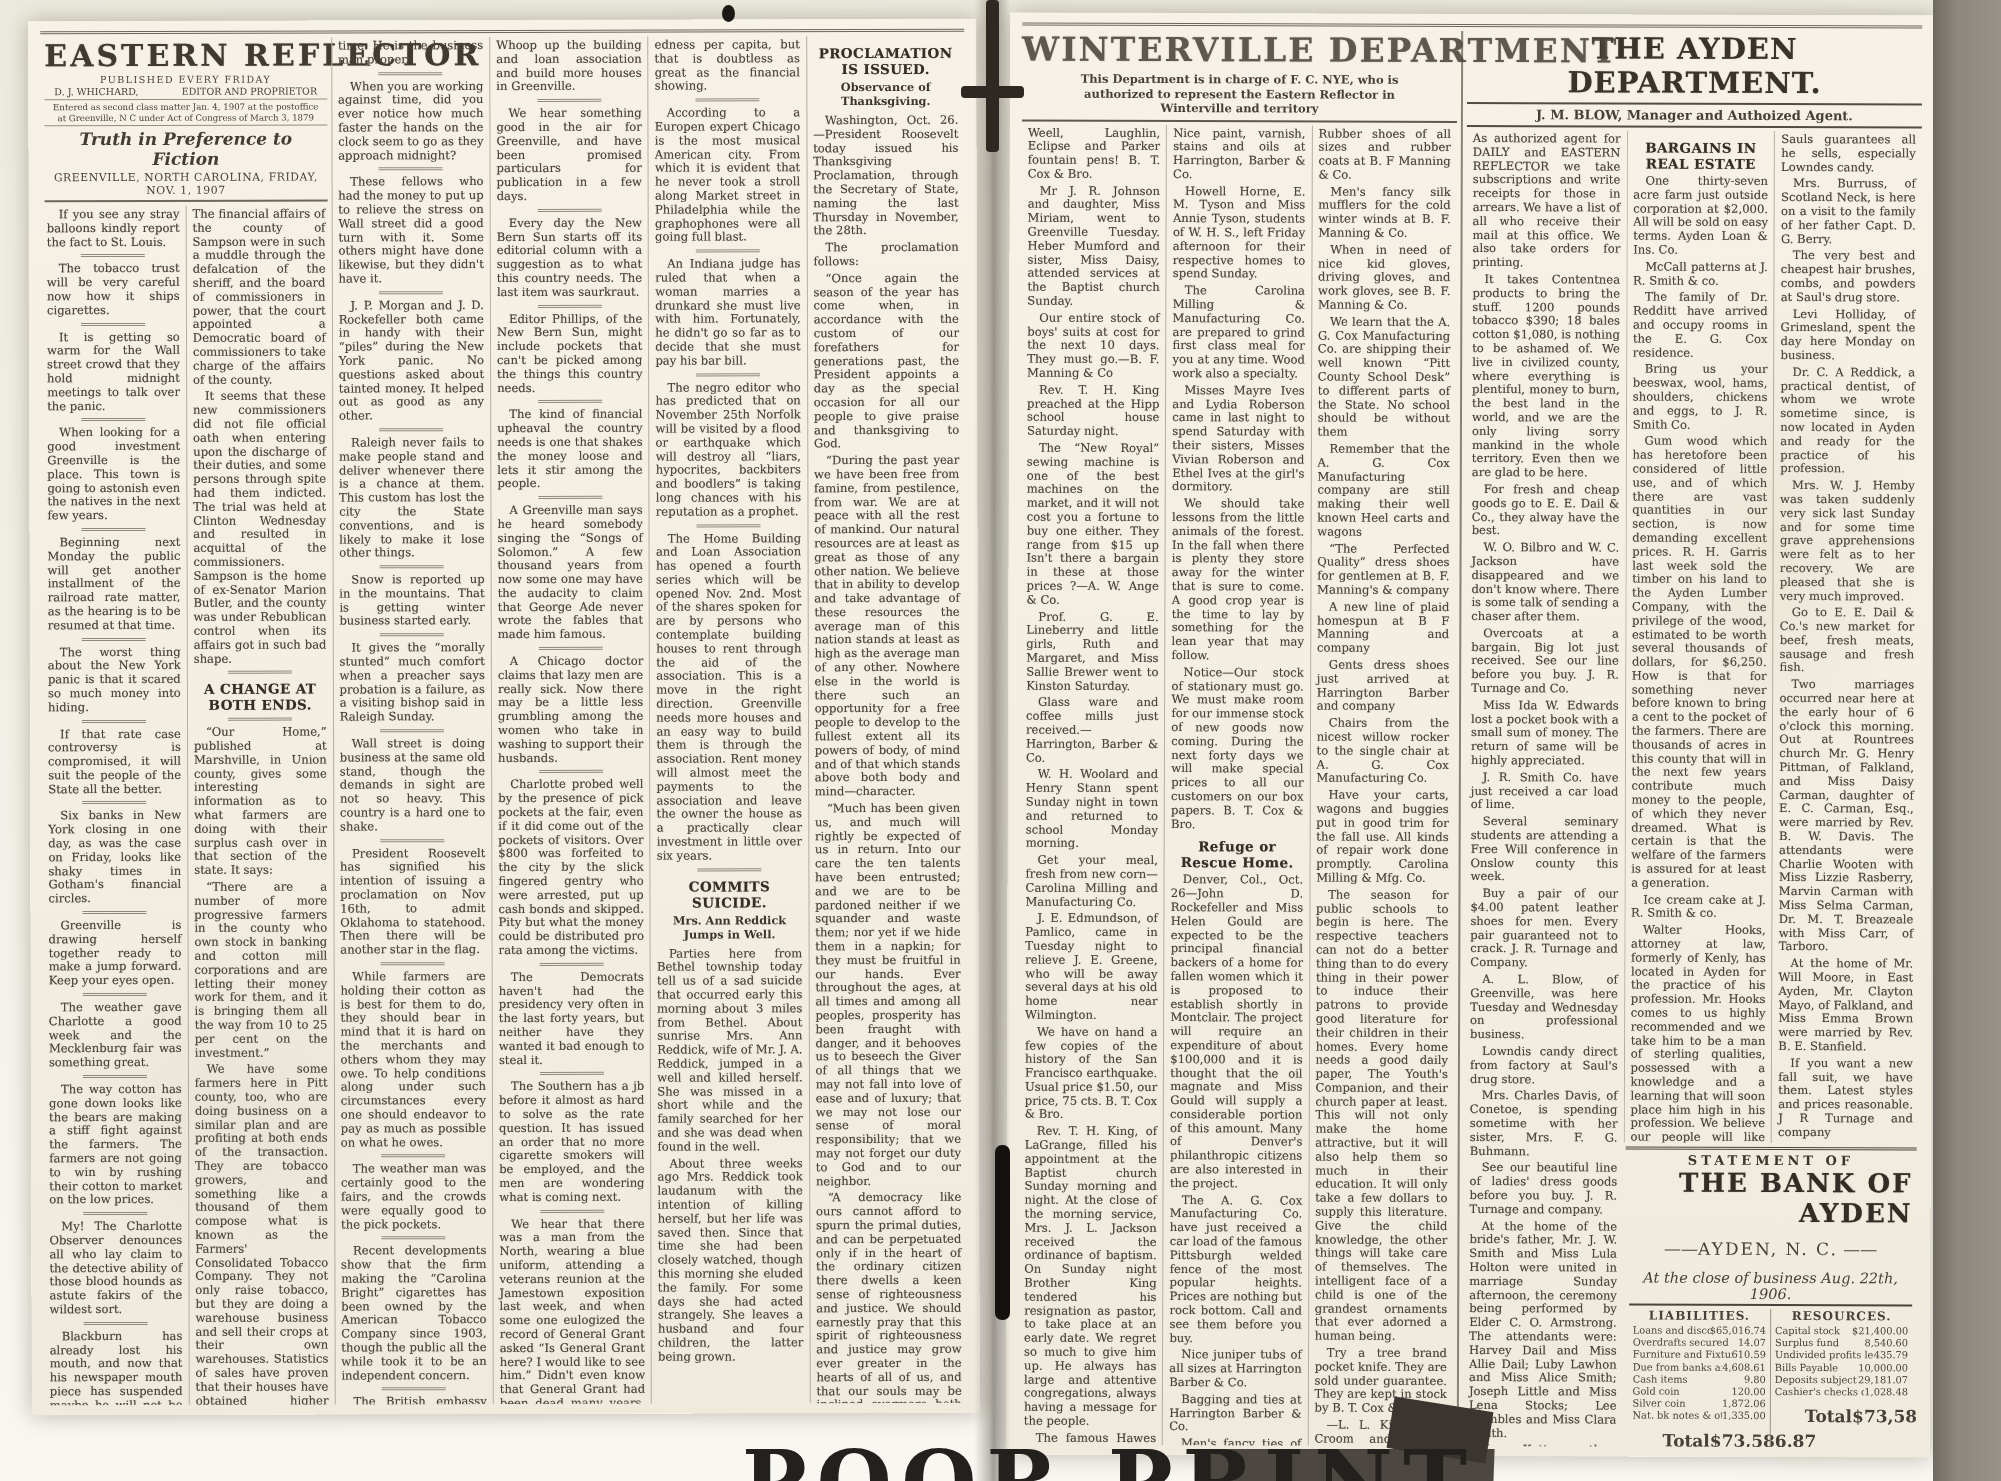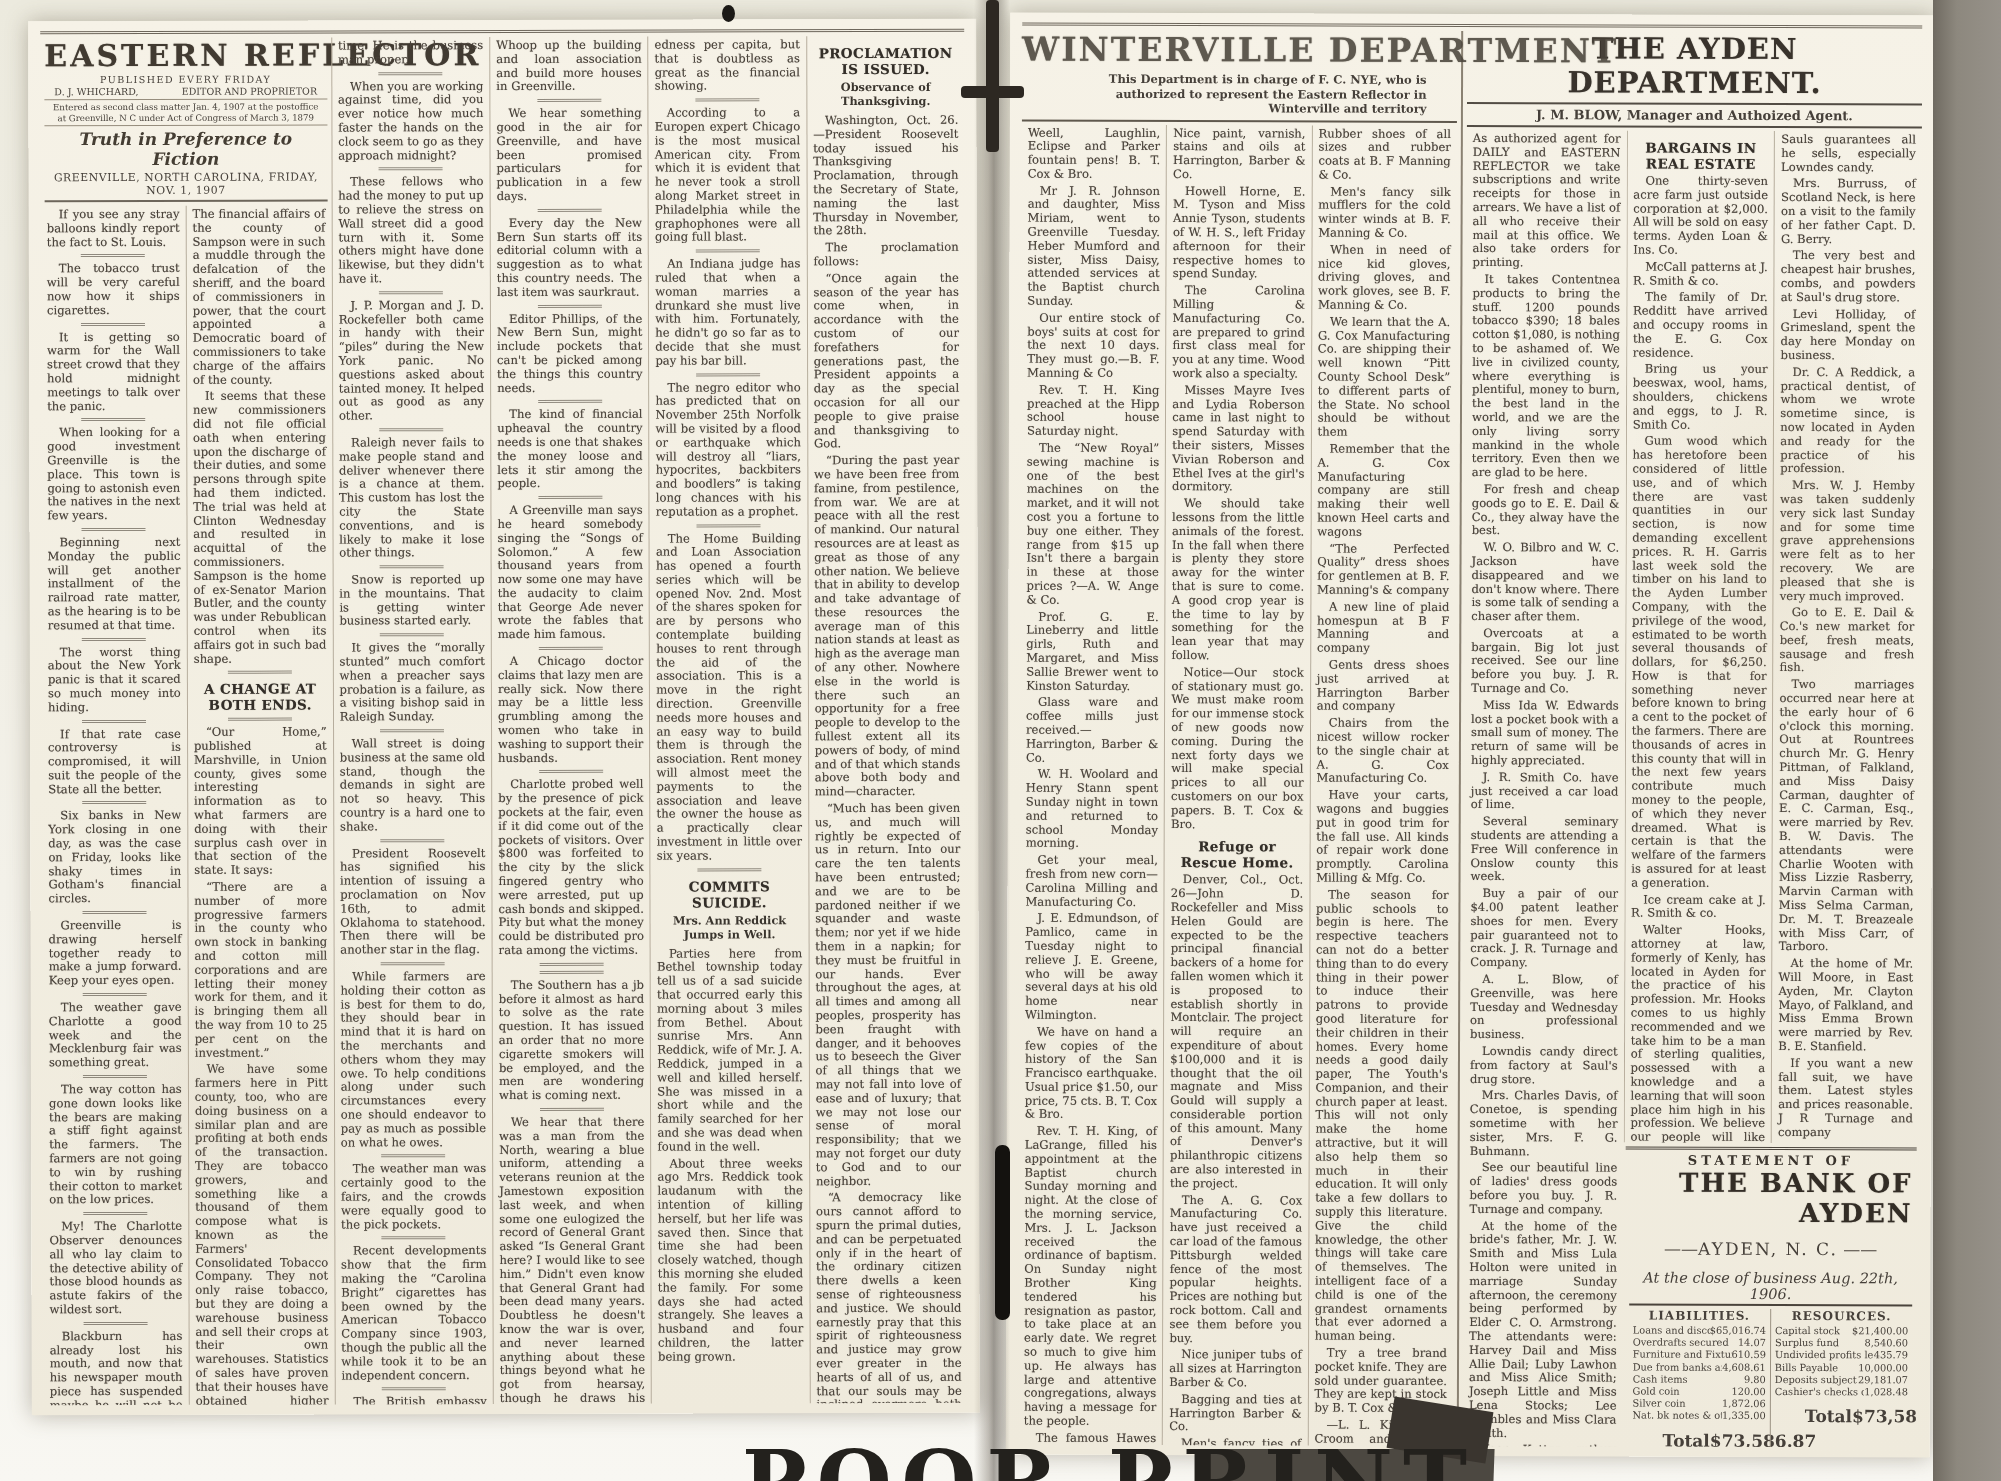--- a/index.html
+++ b/index.html
@@ -38,21 +38,21 @@
   .m-entry{font-size:8.6px;line-height:10.5px;padding:2px 4px;border-bottom:1px solid #968d7d;}
   .m-motto{font-style:italic;font-weight:bold;font-size:17px;margin:3px 0 2px;color:#443d33;}
   .m-dateline{font-size:10.8px;letter-spacing:.6px;}
   
   .rp-row{display:flex;height:100%;}
   .winterville{width:49%;border-right:2px solid #8a8172;padding-right:4px;display:flex;flex-direction:column;}
   .ayden{width:51%;padding-left:4px;display:flex;flex-direction:column;}
   .w-head{border-bottom:2px solid #5f584d;padding-bottom:4px;margin-bottom:3px;}
   .w-title{font-size:33px;font-weight:bold;letter-spacing:2px;text-align:center;color:#4a443b;
            opacity:.88;text-shadow:0 0 1.2px rgba(74,68,59,.7);white-space:nowrap;}
-  .w-charge{font-size:11.5px;font-weight:bold;text-align:right;width:86%;margin:3px auto 0;line-height:14.5px;}
+  .w-charge{font-size:11.5px;font-weight:bold;text-align:center;width:86%;margin:3px auto 0;line-height:14.5px;}
   .w-cols{display:flex;flex:1;min-height:0;}
   .w-cols .lcol:first-child{border-left:none;}
   .a-head{margin-bottom:3px;}
   .a-title{font-size:29px;font-weight:bold;text-align:center;letter-spacing:1px;color:#39332c;
            border-bottom:2px solid #524c44;padding-bottom:3px;text-shadow:0 0 1px rgba(57,51,44,.6);}
   .a-agent{font-size:13px;font-weight:bold;text-align:center;padding:3px 0;border-bottom:2px solid #524c44;}
   .a-body{display:flex;flex:1;min-height:0;}
   .a-body > .lcol:first-child{border-left:none;}
   .a-right{flex:2 2 0;display:flex;flex-direction:column;min-width:0;}
   .a-right-cols{display:flex;height:1012px;overflow:hidden;}
@@ -194,20 +194,21 @@
             <p class="para">Editor Phillips, of the New Bern Sun, might include pockets that can't be picked among the things this country needs.</p>
             <div class="sep"></div>
             <p class="para">The kind of financial upheaval the country needs is one that shakes the money loose and lets it stir among the people.</p>
             <div class="sep"></div>
             <p class="para">A Greenville man says he heard somebody singing the “Songs of Solomon.” A few thousand years from now some one may have the audacity to claim that George Ade never wrote the fables that made him famous.</p>
             <div class="sep"></div>
             <p class="para">A Chicago doctor claims that lazy men are really sick. Now there may be a little less grumbling among the women who take in washing to support their husbands.</p>
             <div class="sep"></div>
             <p class="para">Charlotte probed well by the presence of pick pockets at the fair, even if it did come out of the pockets of visitors. Over $800 was forfeited to the city by the slick fingered gentry who were arrested, put up cash bonds and skipped. Pity but what the money could be distributed pro rata among the victims.</p>
             <div class="sep"></div>
+            <p class="para">The Democrats haven't had the presidency very often in the last forty years, but neither have they wanted it bad enough to steal it.</p>
             <div class="sep"></div>
             <p class="para">The Southern has a jb before it almost as hard to solve as the rate question. It has issued an order that no more cigarette smokers will be employed, and the men are wondering what is coming next.</p>
             <div class="sep"></div>
             <p class="para">We hear that there was a man from the North, wearing a blue uniform, attending a veterans reunion at the Jamestown exposition last week, and when some one eulogized the record of General Grant asked “Is General Grant here? I would like to see him.” Didn't even know that General Grant had been dead many years. Doubtless he doesn't know the war is over, and never learned anything about these things beyond what he got from hearsay, though he draws his pension all the same.</p>
           </div>
         <div class="lcol">
             <p class="para cont">edness per capita, but that is doubtless as great as the financial showing.</p>
             <div class="sep"></div>
             <p class="para">According to a Europen expert Chicago is the most musical American city. From which it is evident that he never took a stroll along Market street in Philadelphia while the graphophones were all going full blast.</p>
             <div class="sep"></div>

